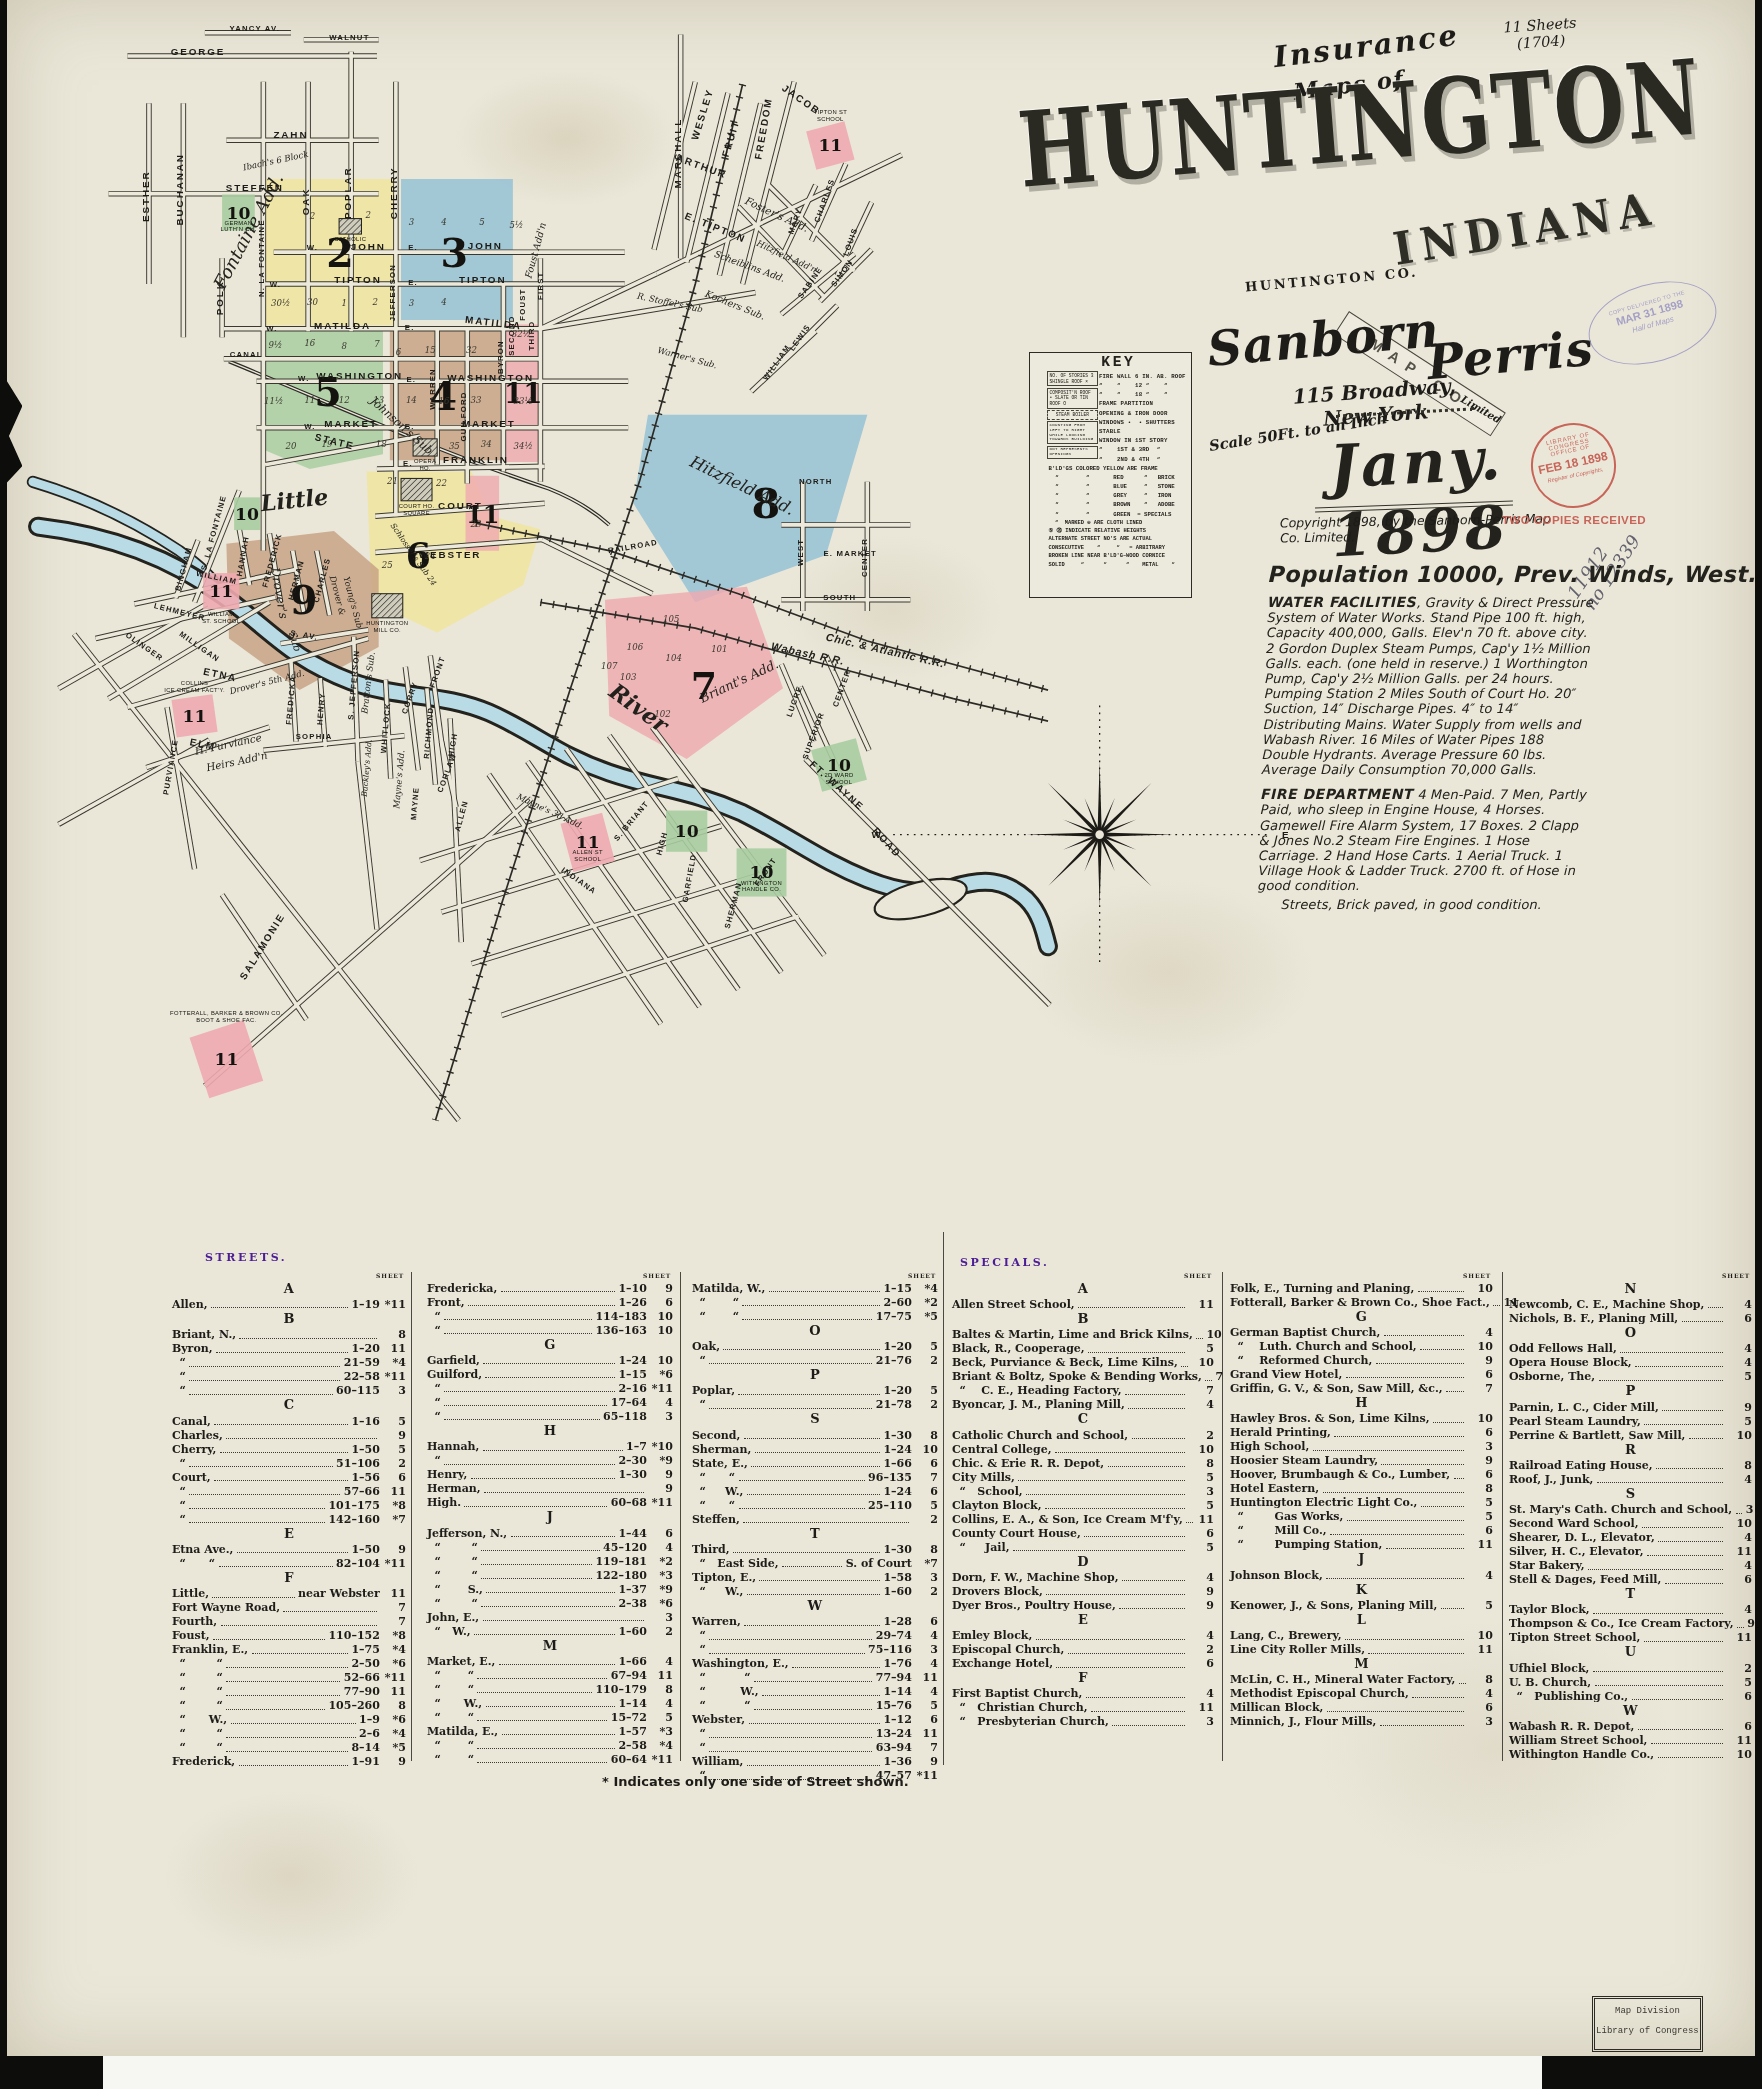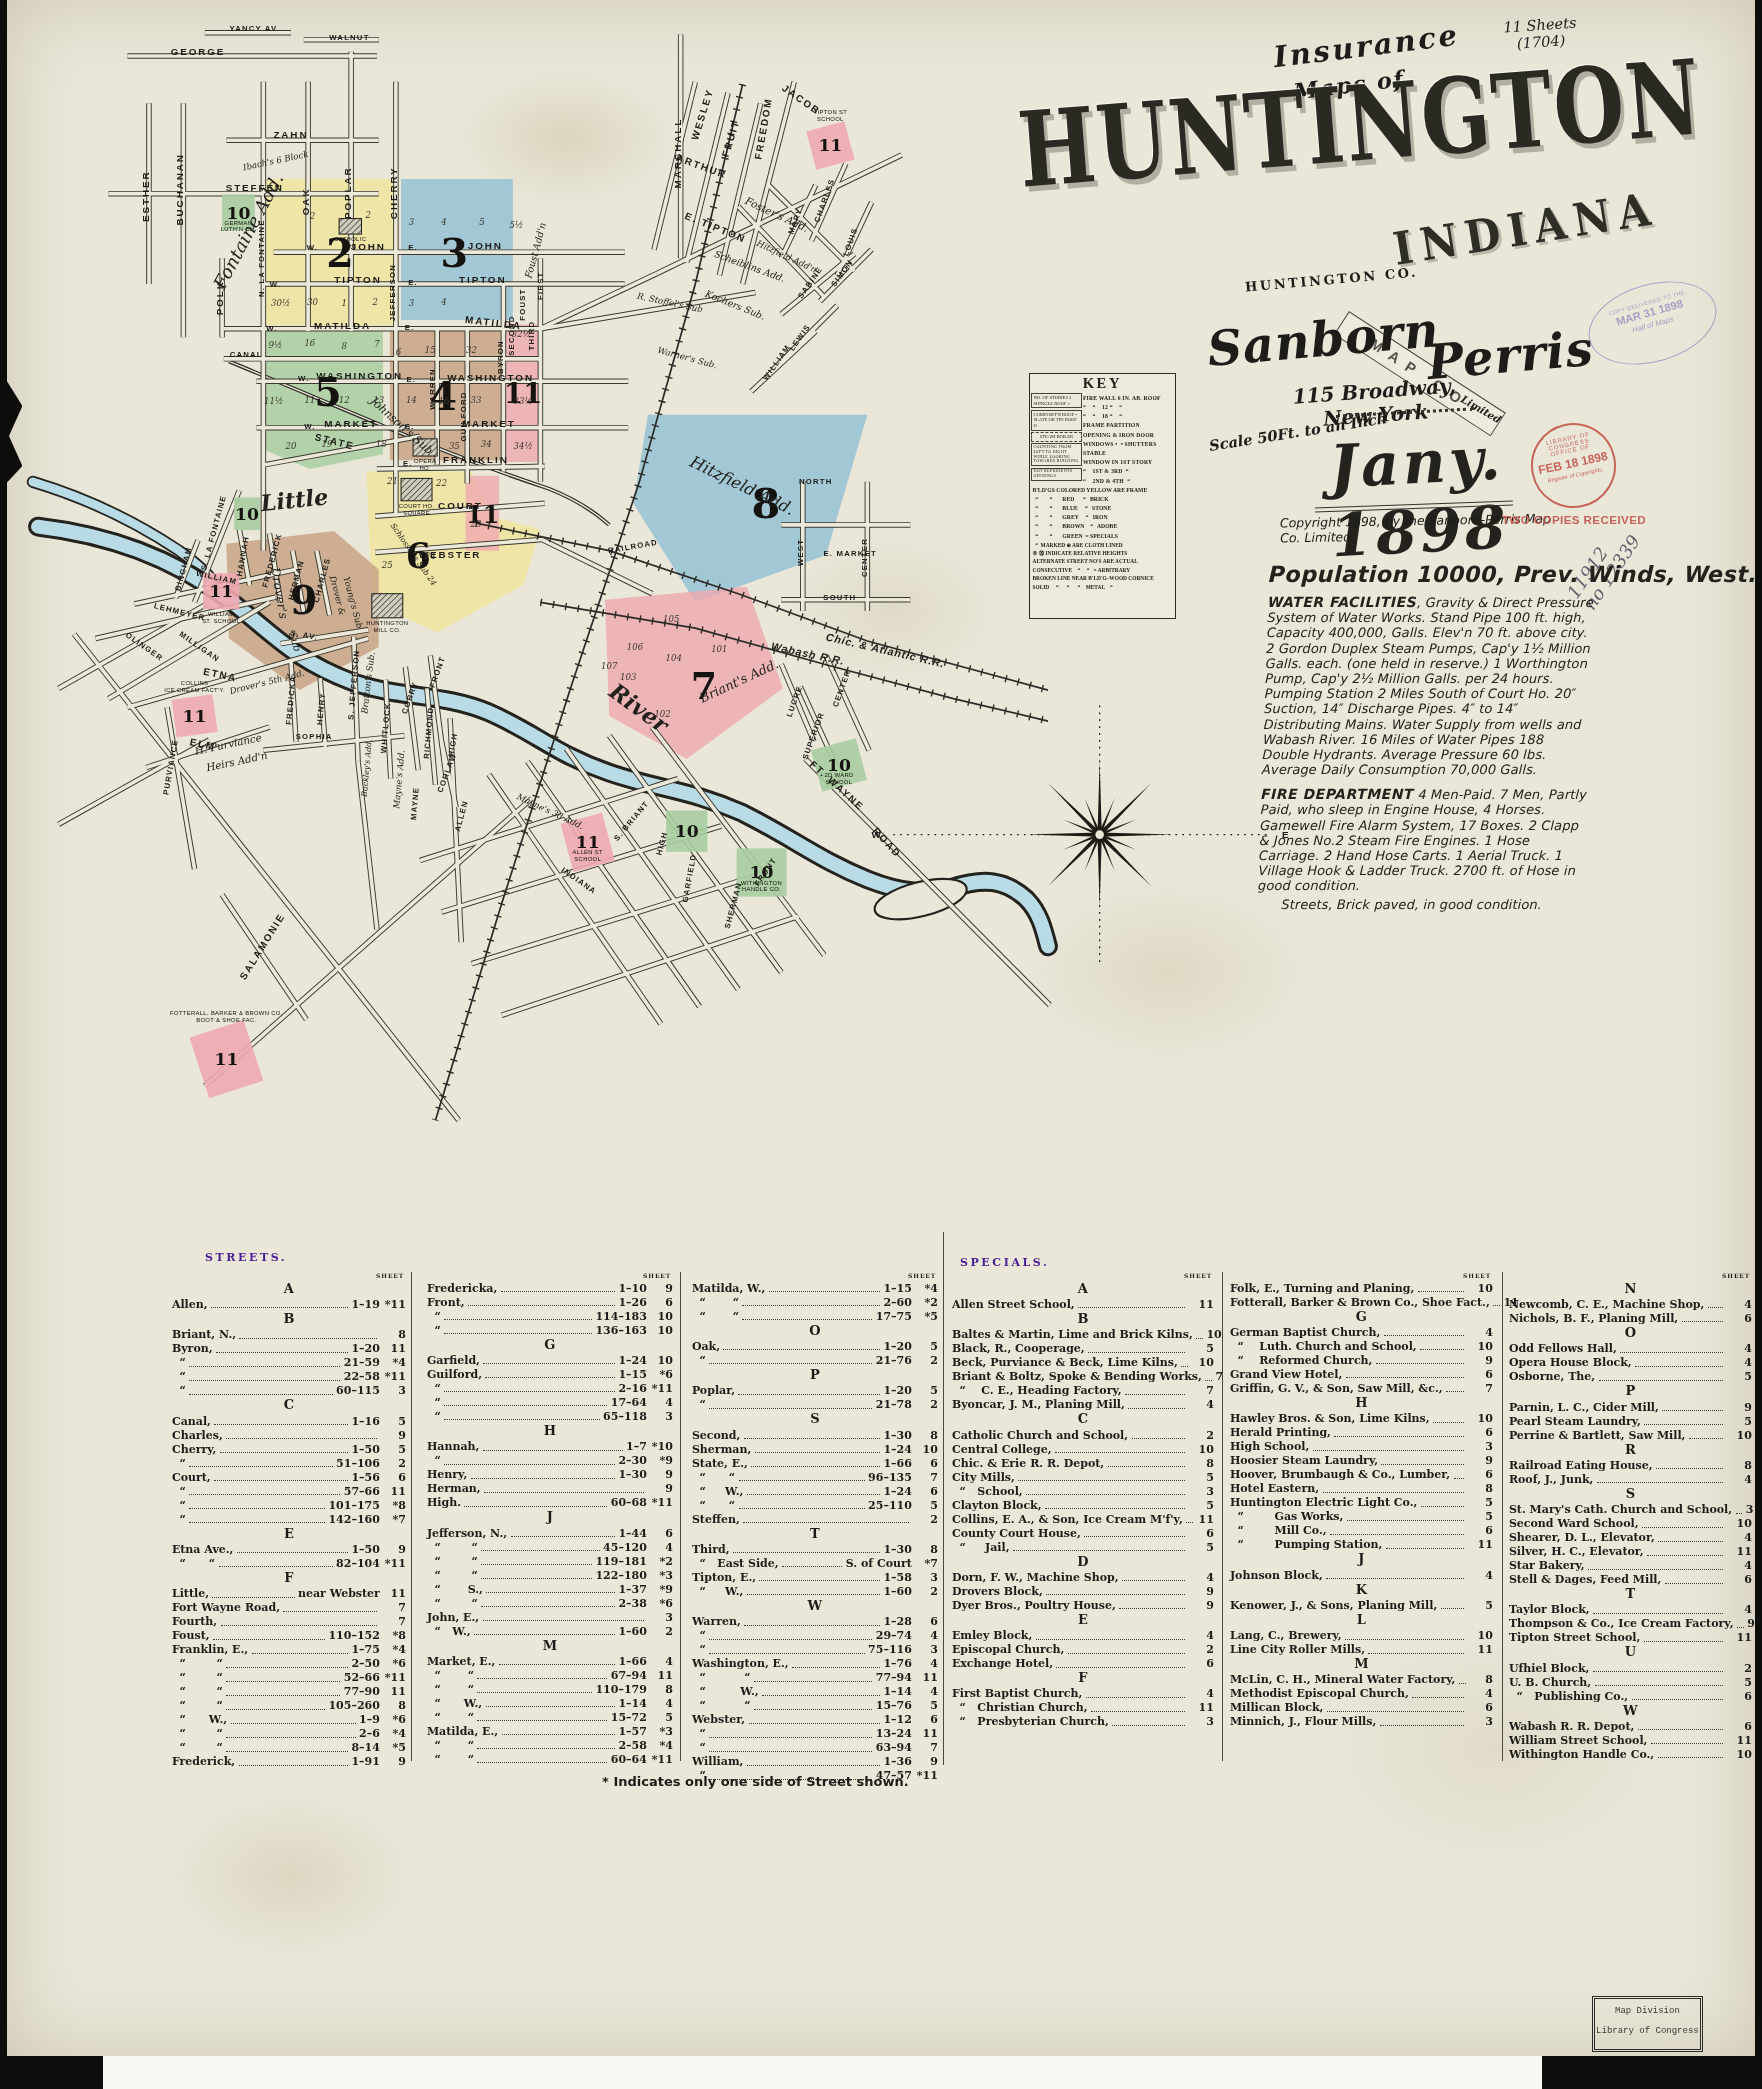--- a/index.html
+++ b/index.html
@@ -67,22 +67,22 @@
   #stamp-mapdiv div:last-child{margin-top:10.3px;}
 
   
   #stats{left:1256px;top:561px;width:327px;font-family:"DejaVu Sans",sans-serif;font-style:italic;color:#23221c;transform:skewX(-2deg);}
   #stats .pop{font-size:22.4px;font-weight:bold;letter-spacing:0.4px;margin-bottom:6.9px;white-space:nowrap;}
   #stats p{margin:0 0 8.6px;font-size:13px;line-height:1.17;letter-spacing:0.1px;}
   #stats .lead{font-weight:bold;font-size:14px;letter-spacing:0.5px;}
   #stats .last{text-indent:24px;margin-top:-5.2px;}
 
   
-  #key{left:1022px;top:373px;width:145px;height:244px;border:1.3px solid #2c2b26;background:rgba(236,233,221,.95);
-       font-family:Liberation Serif, serif;color:#23221c;}
+  #key{left:1022px;top:352px;width:145px;height:244px;border:1.3px solid #2c2b26;background:rgba(236,233,221,.95);
+       font-family:Liberation Mono, monospace;color:#23221c;padding-left:16px;}
   #key .ktitle{text-align:center;font-weight:bold;font-size:14.6px;letter-spacing:2.6px;margin:0.9px 0 0;}
   #key .ktop{display:flex;}
   #key .kleft{width:53px;font-size:4.6px;line-height:1.25;}
   #key .kcell{border:0.9px solid #44433a;margin:1.3px 0.9px;padding:0.9px 1.7px;}
   #key .kboiler{border:0.9px dashed #44433a;text-align:center;}
   #key .kvert{font-size:4.1px;line-height:1.2;padding:0.9px 1.7px;letter-spacing:0.3px;}
   #key .kright{flex:1;font-size:5.7px;line-height:1.62;font-weight:bold;letter-spacing:0.2px;padding-top:1.7px;white-space:pre;}
   #key .krow{white-space:pre;}
   #key .kcolors{font-size:5.7px;font-weight:bold;line-height:1.6;padding:0 2.6px;white-space:pre;}
   #key .kfoot{font-size:5.4px;font-weight:bold;line-height:1.55;padding:0 2.6px;white-space:pre;}

